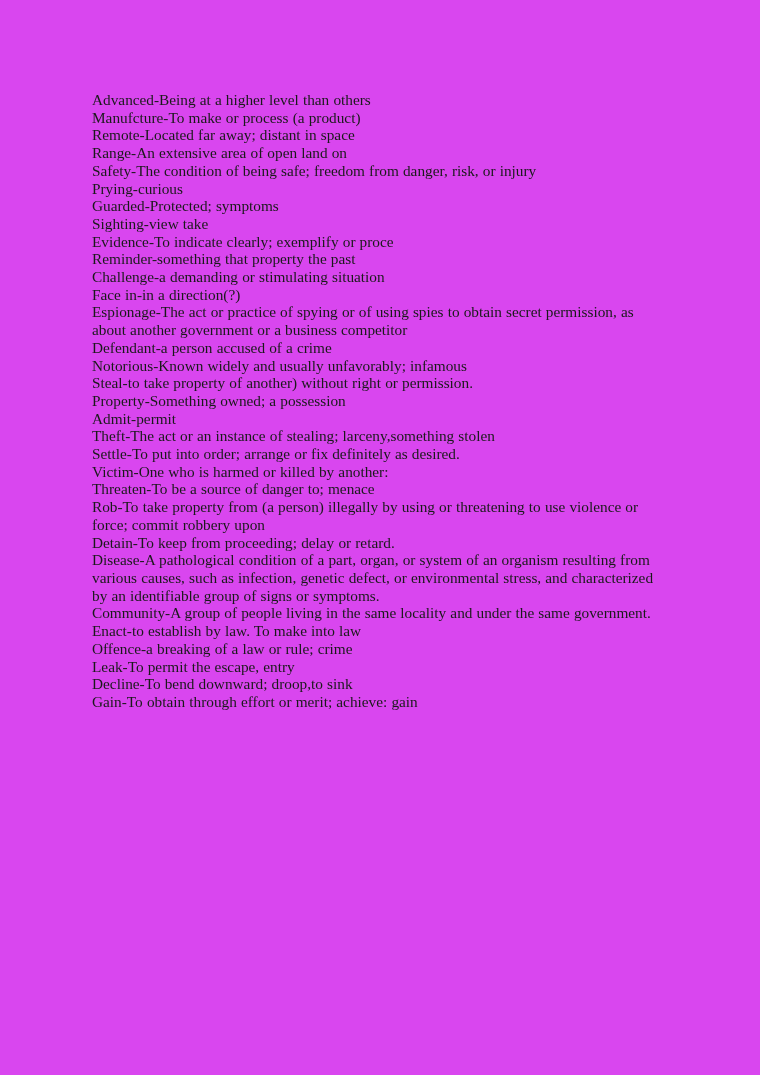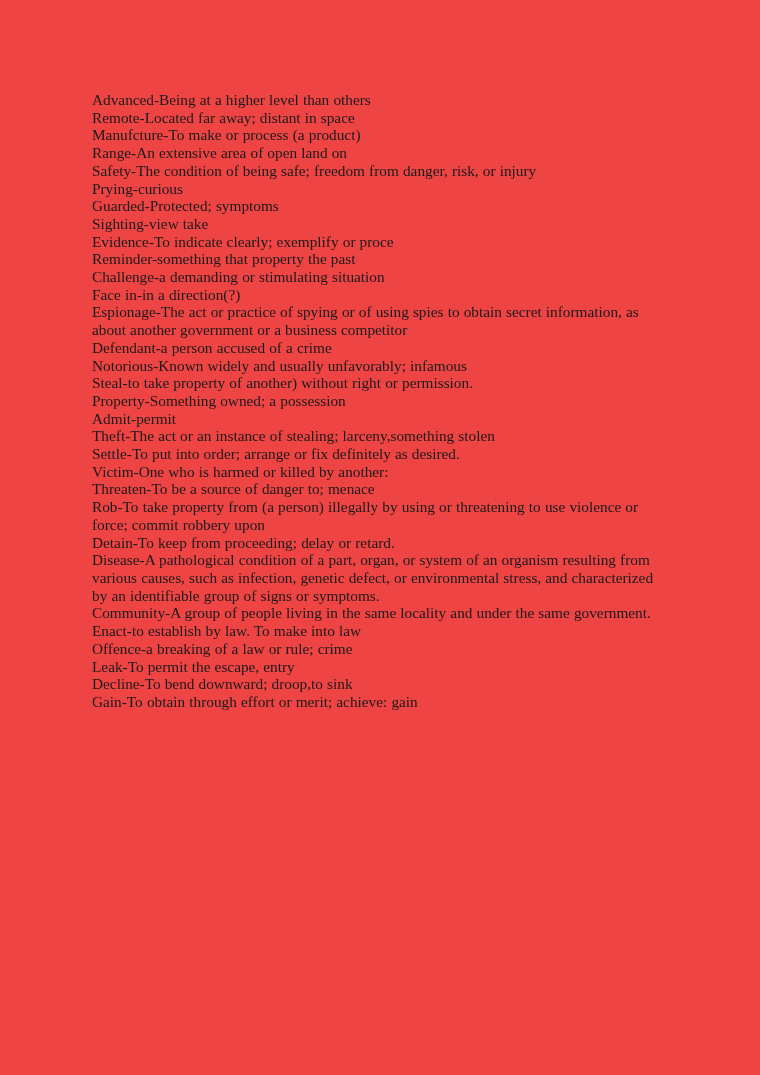--- a/index.html
+++ b/index.html
@@ -9,21 +9,21 @@
   }
   body {
     width: 760px;
     height: 1075px;
     overflow: hidden;
   }
   .page {
     box-sizing: border-box;
     width: 760px;
     height: 1075px;
-    background: #ef4444;
+    background: #d946ef;
     padding: 91px 92px 60px 92px;
   }
   .text-block {
     width: 576px;
   }
   .entry {
     margin: 0;
     padding: 0;
     font-family: "Liberation Serif", "DejaVu Serif", serif;
     font-size: 15.3px;
@@ -31,32 +31,32 @@
     color: #1a1a1a;
     word-spacing: 0.02em;
   }
 </style>
 </head>
 <body>
 
 <div class="page">
   <div class="text-block">
       <p class="entry">Advanced-Being at a higher level than others</p>
+      <p class="entry">Manufcture-To make or process (a product)</p>
       <p class="entry">Remote-Located far away; distant in space</p>
-      <p class="entry">Manufcture-To make or process (a product)</p>
       <p class="entry">Range-An extensive area of open land on</p>
       <p class="entry">Safety-The condition of being safe; freedom from danger, risk, or injury</p>
       <p class="entry">Prying-curious</p>
       <p class="entry">Guarded-Protected; symptoms</p>
       <p class="entry">Sighting-view take</p>
       <p class="entry">Evidence-To indicate clearly; exemplify or proce</p>
       <p class="entry">Reminder-something that property the past</p>
       <p class="entry">Challenge-a demanding or stimulating situation</p>
       <p class="entry">Face in-in a direction(?)</p>
-      <p class="entry">Espionage-The act or practice of spying or of using spies to obtain secret information, as about another government or a business competitor</p>
+      <p class="entry">Espionage-The act or practice of spying or of using spies to obtain secret permission, as about another government or a business competitor</p>
       <p class="entry">Defendant-a person accused of a crime</p>
       <p class="entry">Notorious-Known widely and usually unfavorably; infamous</p>
       <p class="entry">Steal-to take property of another) without right or permission.</p>
       <p class="entry">Property-Something owned; a possession</p>
       <p class="entry">Admit-permit</p>
       <p class="entry">Theft-The act or an instance of stealing; larceny,something stolen</p>
       <p class="entry">Settle-To put into order; arrange or fix definitely as desired.</p>
       <p class="entry">Victim-One who is harmed or killed by another:</p>
       <p class="entry">Threaten-To be a source of danger to; menace</p>
       <p class="entry">Rob-To take property from (a person) illegally by using or threatening to use violence or force; commit robbery upon</p>

